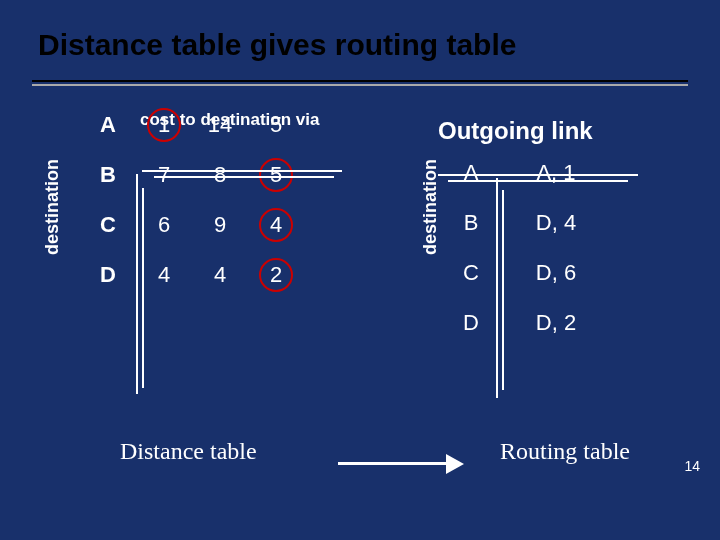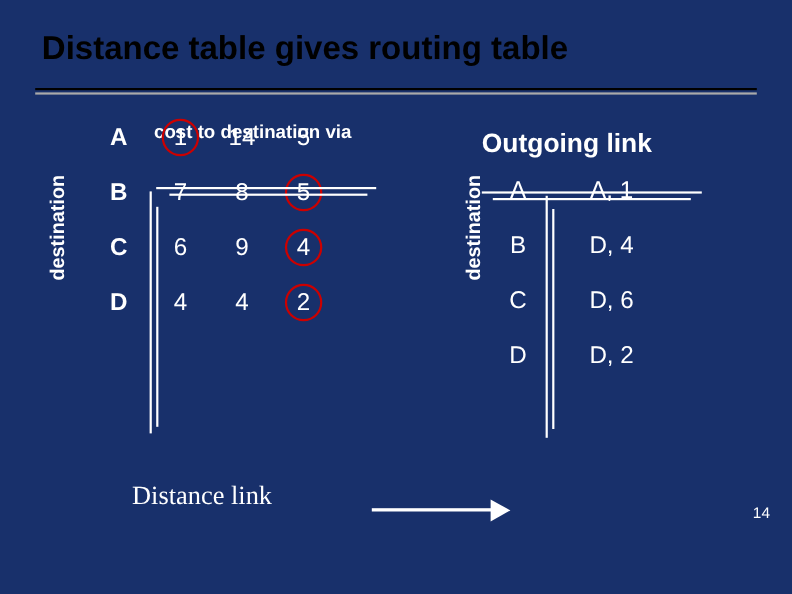--- a/index.html
+++ b/index.html
@@ -119,20 +119,21 @@
         <td class="rv">D, 6</td>
       </tr>
       <tr>
         <td class="hcell">D</td>
         <td class="rv">D, 2</td>
       </tr>
     </tbody>
       </table>
   </div>
 
-  <div class="cap cap1">Distance link</div>
+  <div class="cap cap1">Distance table</div>
   <div class="arrow">
     <div class="shaft"></div>
       <div class="head"></div>
   </div>
+  <div class="cap cap2">Routing table</div>
 
   <div class="pagenum">14</div>
 </div>
 
 </body></html>

